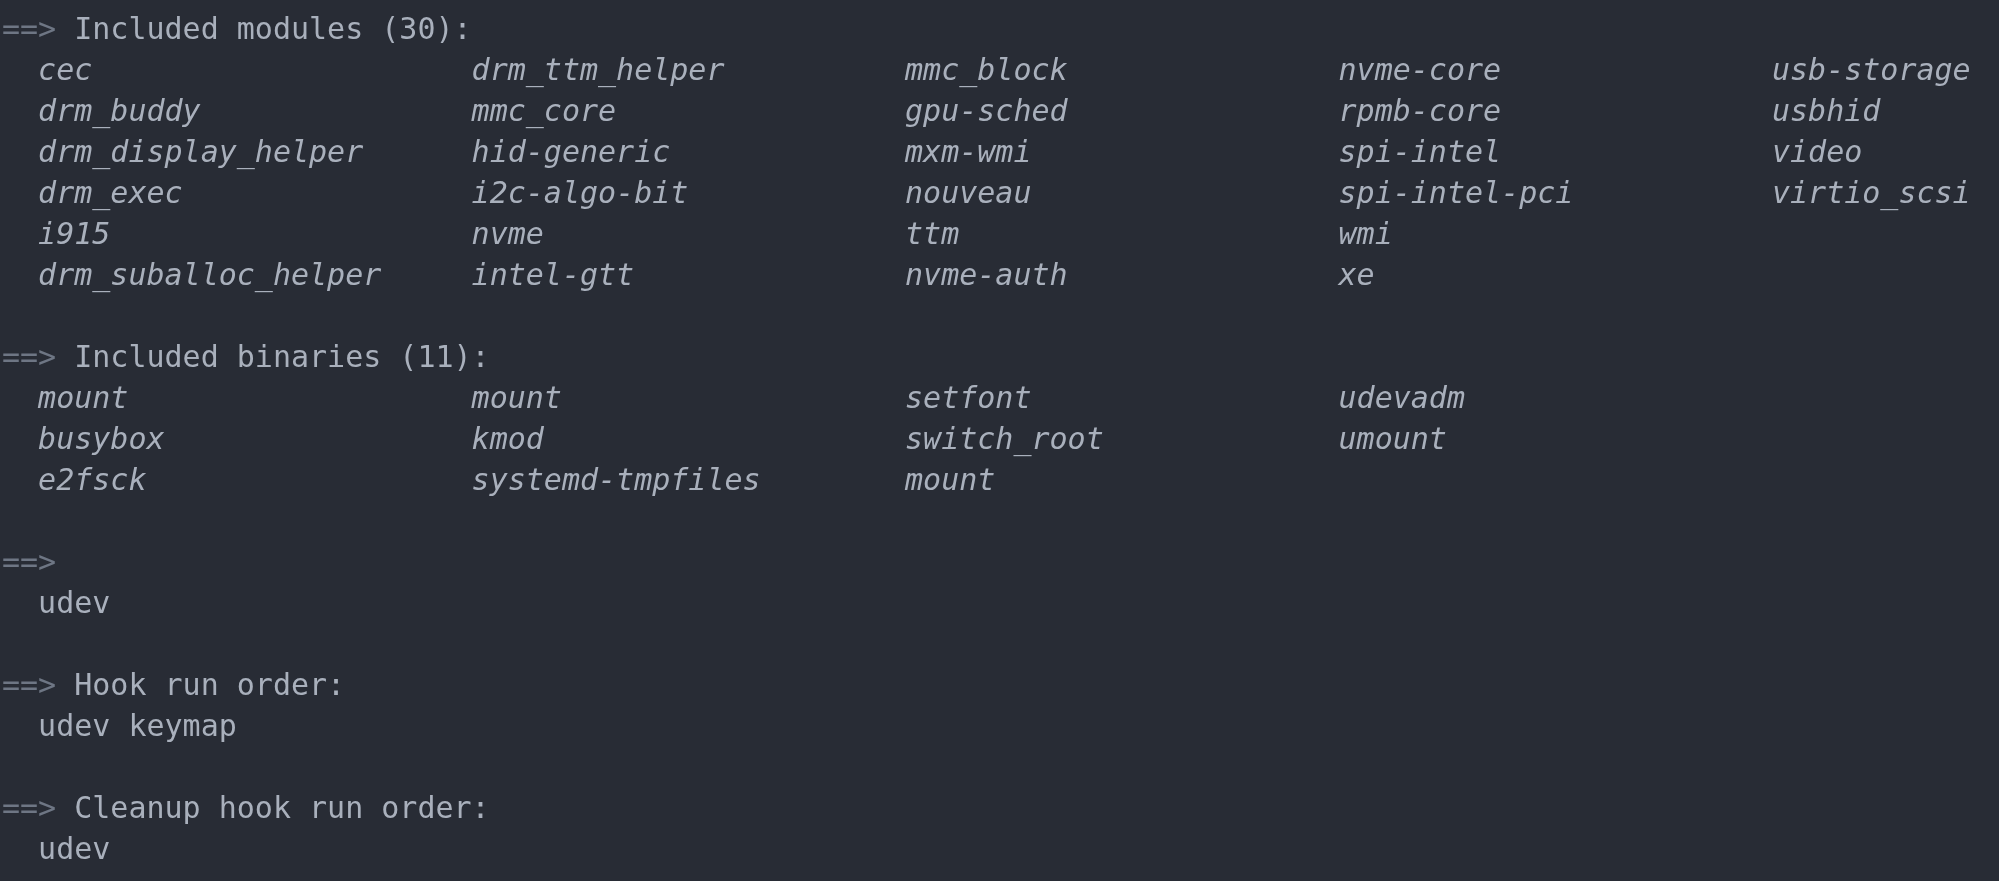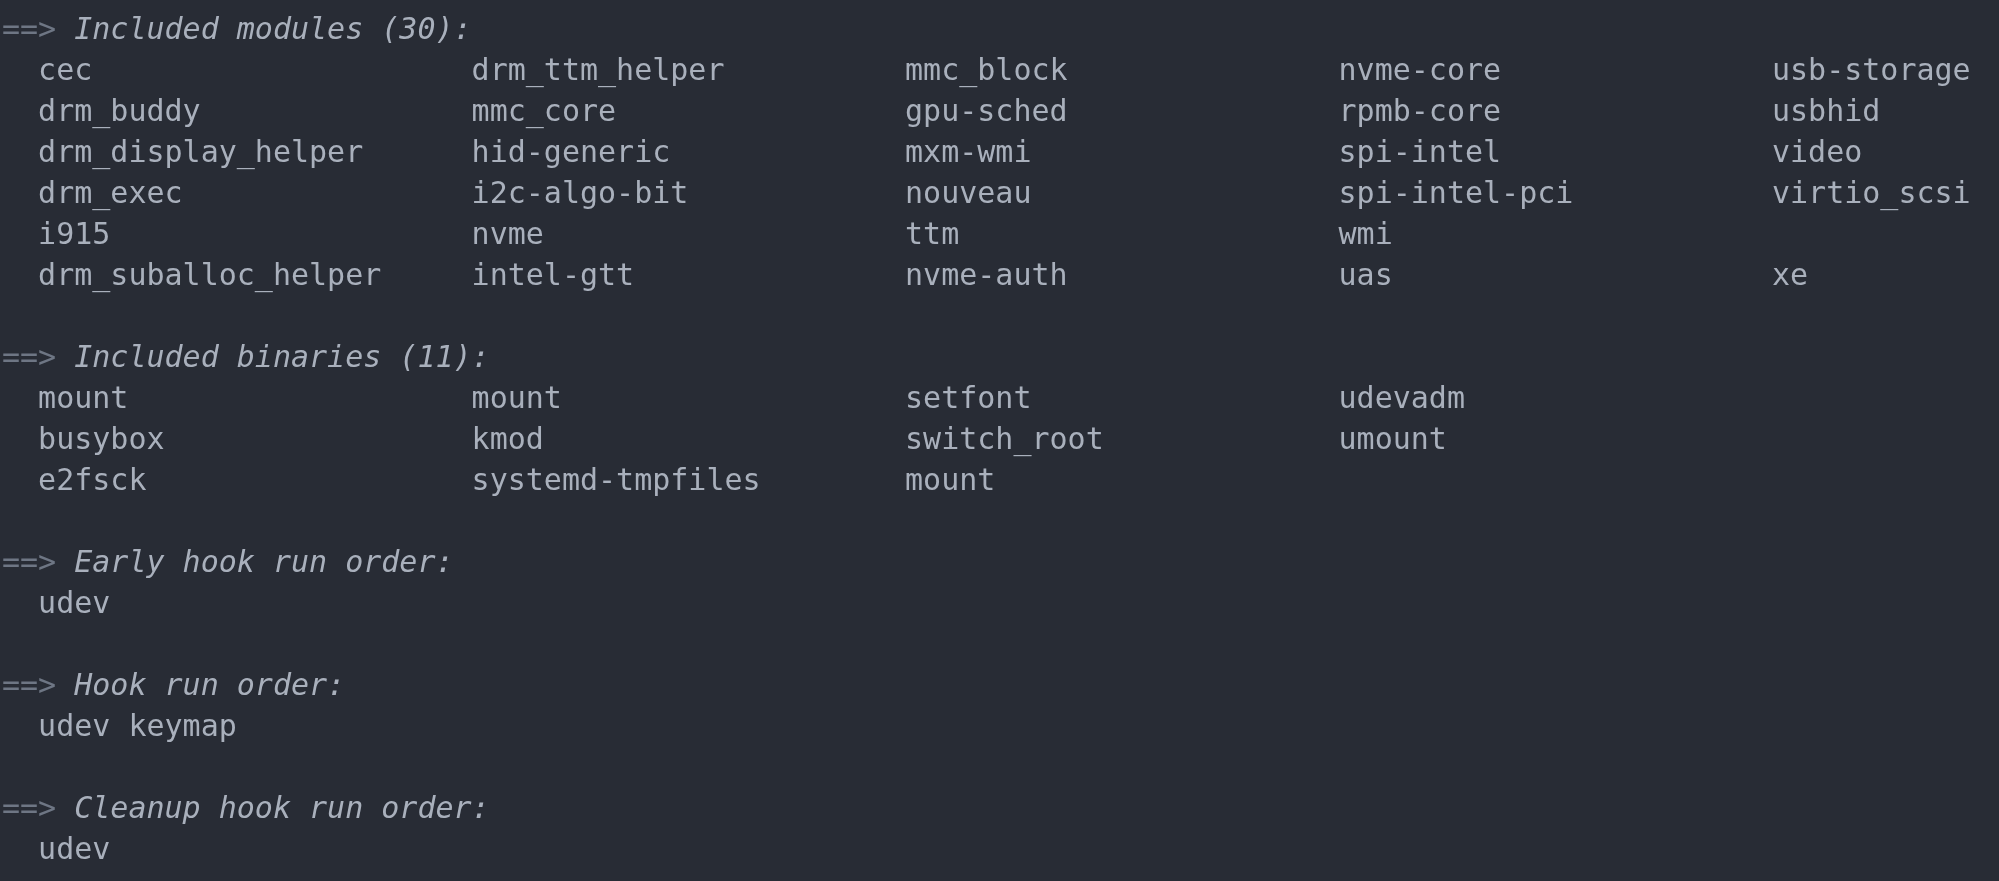--- a/index.html
+++ b/index.html
@@ -28,24 +28,24 @@
     display: flex;
     align-items: baseline;
   }
   .blank { height: 41px; }
   .header-line .arrow {
     color: var(--arrow);
     margin-right: 1ch;
   }
   .header-line .title {
     color: var(--fg);
-    font-style: italic;
   }
   .item-row {
     padding-left: 2ch;
+    font-style: italic;
   }
   .cell {
     display: inline-block;
     flex: 0 0 auto;
     width: 24ch;
     white-space: pre;
     overflow: visible;
   }
   .single {
     padding-left: 2ch;
@@ -70,21 +70,21 @@
   <div class="line item-row">
     <span class="cell">drm_display_helper</span><span class="cell">hid-generic</span><span class="cell">mxm-wmi</span><span class="cell">spi-intel</span><span class="cell">video</span>
   </div>
   <div class="line item-row">
     <span class="cell">drm_exec</span><span class="cell">i2c-algo-bit</span><span class="cell">nouveau</span><span class="cell">spi-intel-pci</span><span class="cell">virtio_scsi</span>
   </div>
   <div class="line item-row">
     <span class="cell">i915</span><span class="cell">nvme</span><span class="cell">ttm</span><span class="cell">wmi</span>
   </div>
   <div class="line item-row">
-    <span class="cell">drm_suballoc_helper</span><span class="cell">intel-gtt</span><span class="cell">nvme-auth</span><span class="cell">uas</span><span class="cell">xe</span>
+    <span class="cell">drm_suballoc_helper</span><span class="cell">intel-gtt</span><span class="cell">nvme-auth</span><span class="cell">xe</span>
   </div>
 
   <div class="blank"></div>
 
   <div class="line header-line">
     <span class="arrow">==&gt;</span><span class="title">Included binaries (11):</span>
   </div>
 
   <div class="line item-row">
     <span class="cell">mount</span><span class="cell">mount</span><span class="cell">setfont</span><span class="cell">udevadm</span>
@@ -92,21 +92,21 @@
   <div class="line item-row">
     <span class="cell">busybox</span><span class="cell">kmod</span><span class="cell">switch_root</span><span class="cell">umount</span>
   </div>
   <div class="line item-row">
     <span class="cell">e2fsck</span><span class="cell">systemd-tmpfiles</span><span class="cell">mount</span>
   </div>
 
   <div class="blank"></div>
 
   <div class="line header-line">
-    <span class="arrow">==&gt;</span><span class="title">Early hook run order:</span>
+    <span class="arrow">==&gt;</span>
   </div>
   <div class="line single">udev</div>
 
   <div class="blank"></div>
 
   <div class="line header-line">
     <span class="arrow">==&gt;</span><span class="title">Hook run order:</span>
   </div>
   <div class="line single">udev keymap</div>
 

